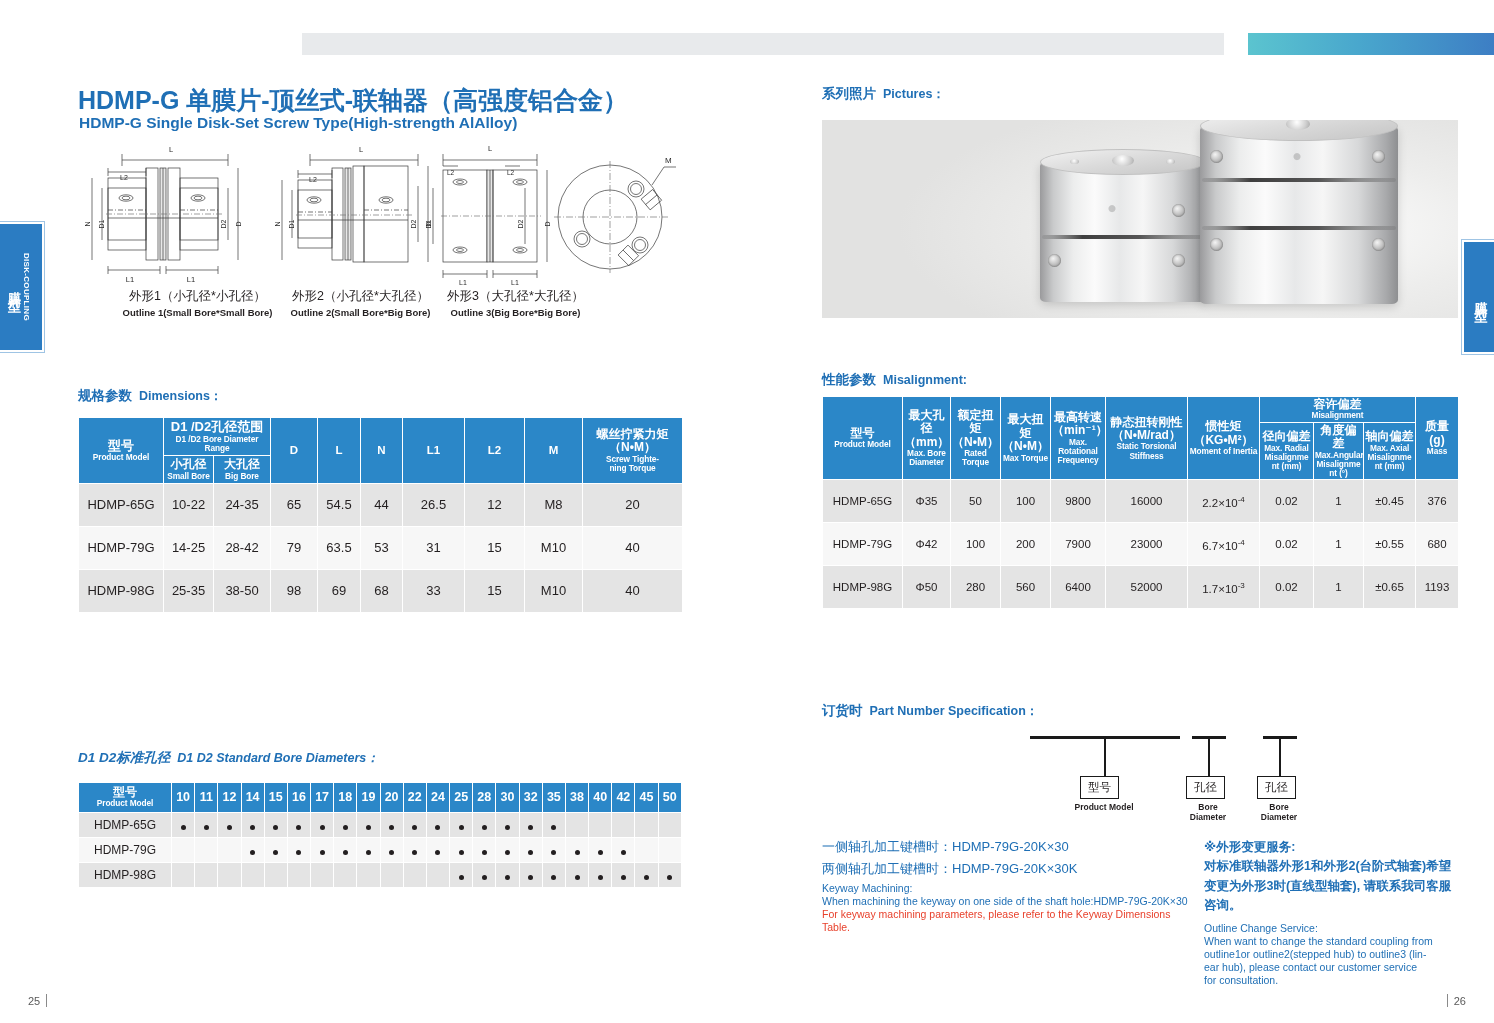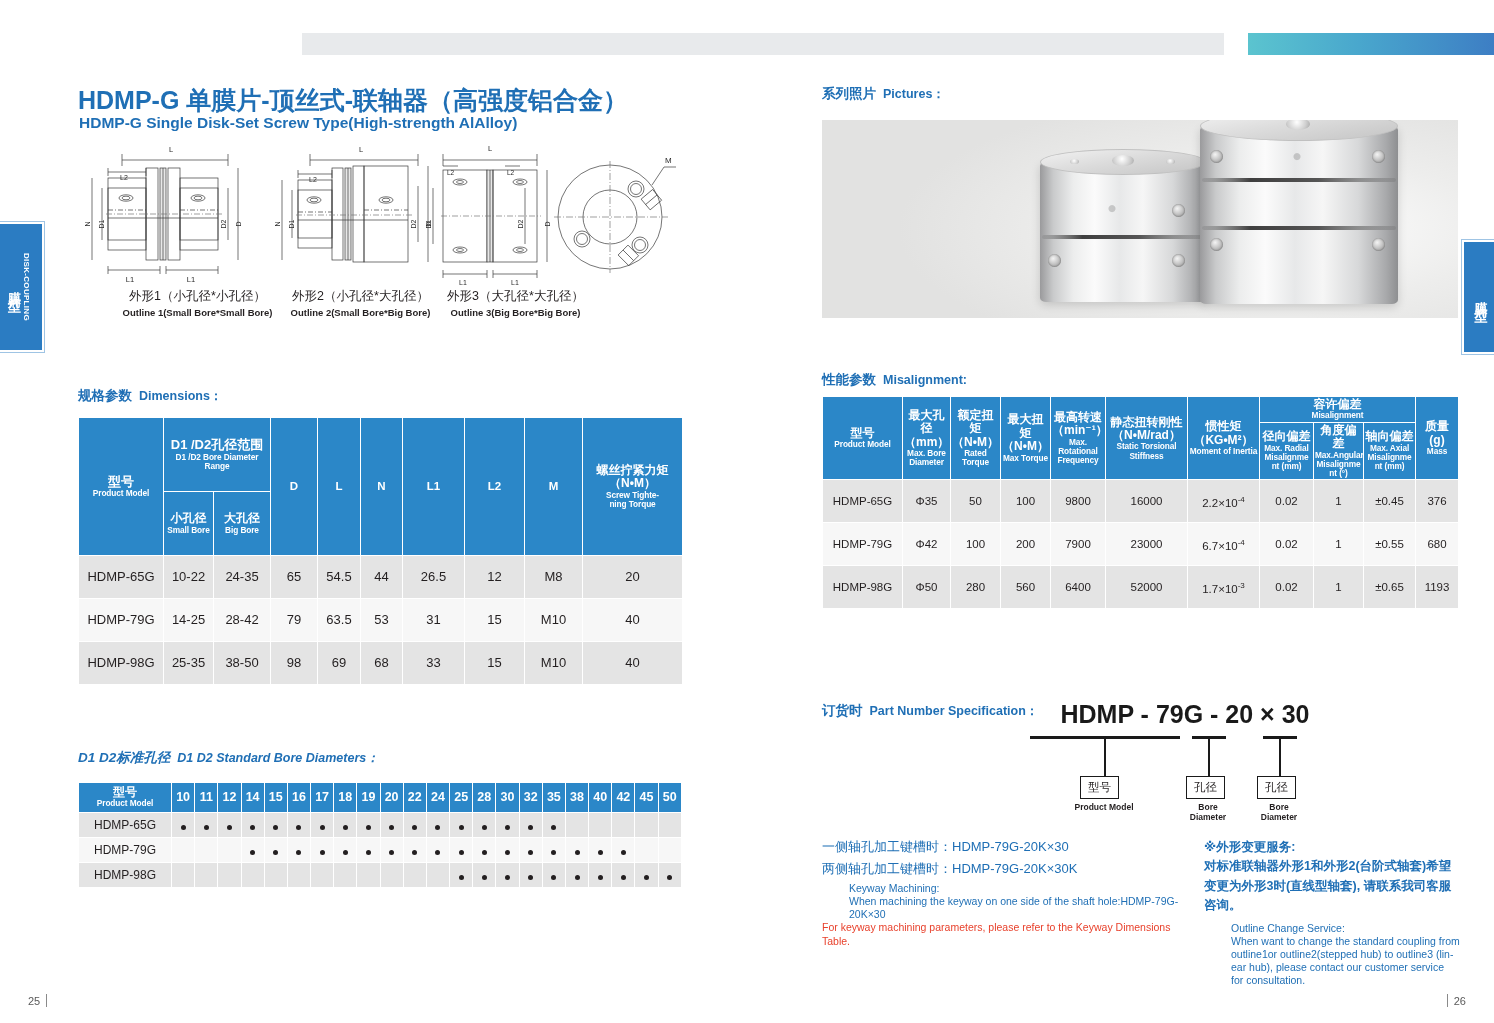--- a/index.html
+++ b/index.html
@@ -166,21 +166,21 @@
   table.tbl {
     position: absolute;
     border-collapse: collapse;
     table-layout: fixed;
   }
   table.tbl th {
     background: #2b87c8;
     color: #ffffff;
     font-weight: normal;
     border: 1px solid #ffffff;
-    padding: 20px 1px;
+    padding: 2px 1px;
     line-height: 1.12;
     vertical-align: middle;
   }
   table.tbl td {
     border: 1px solid #ffffff;
     text-align: center;
     color: #231f20;
     vertical-align: middle;
   }
   table.tbl tr.odd td { background: #e4e4e4; }
@@ -234,21 +234,21 @@
     font-size: 8.5px; font-weight: bold; color:#231f20;
     text-align: center; line-height: 1.15;
     white-space: nowrap;
   }
 
   
   .note-block { position: absolute; }
   .note-cn-head { font-size: 13px; font-weight: bold; color:#1f6fb5; margin-bottom: 4px; }
   .note-cn { font-size: 13px; color:#1f6fb5; margin-bottom: 4px; white-space: nowrap;}
   .note-cn-red { font-size: 12px; color:#e8412c; margin-bottom: 2px; }
-  .note-en { font-size: 10.5px; color:#1f6fb5; line-height: 1.25; margin-left: 27px; }
+  .note-en { font-size: 10.5px; color:#1f6fb5; line-height: 1.25; }
   .note-en-red { font-size: 10.5px; color:#e8412c; line-height: 1.25; }
   .note-cn-b { font-size: 12.5px; font-weight: bold; color:#1f6fb5; line-height: 1.55; }
 
   
   .pg { position: absolute; bottom: 16px; font-size: 11px; color: #5a5a5a; }
   .pg .bar { display:inline-block; width:1px; height:13px; background:#8a8a8a; vertical-align:-2px; margin: 0 6px; }
   #pg-left { left: 28px; }
   #pg-right { right: 28px; }
 </style>
 </head>
@@ -817,21 +817,20 @@
         <td><span class="dot"></span></td>
       </tr>
     </tbody>
 </table>
 
 <div class="section-head" style="left:822px; top:701px;">
   <span class="cn">订货时</span><span class="en">Part Number Specification：</span>
 </div>
 
 <div class="pn-wrap">
-  <div class="pn-code">HDMP - 79G - 20  ×  30</div>
   <div class="pn-rule" style="left:10px; top:36px; width:150px;"></div>
   <div class="pn-rule" style="left:172px; top:36px; width:34px;"></div>
   <div class="pn-rule" style="left:243px; top:36px; width:34px;"></div>
   <div class="pn-drop" style="left:84px; top:36px; height:40px;"></div>
   <div class="pn-drop" style="left:188px; top:36px; height:40px;"></div>
   <div class="pn-drop" style="left:259px; top:36px; height:40px;"></div>
   <div class="pn-box" style="left:60px; top:76px;">型号</div>
   <div class="pn-box" style="left:166px; top:76px;">孔径</div>
   <div class="pn-box" style="left:237px; top:76px;">孔径</div>
   <div class="pn-lbl" style="left:38px; top:103px; width:92px;">Product Model</div>

